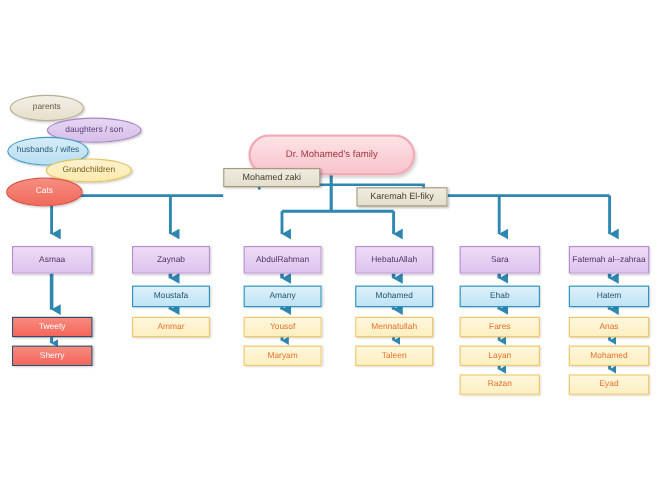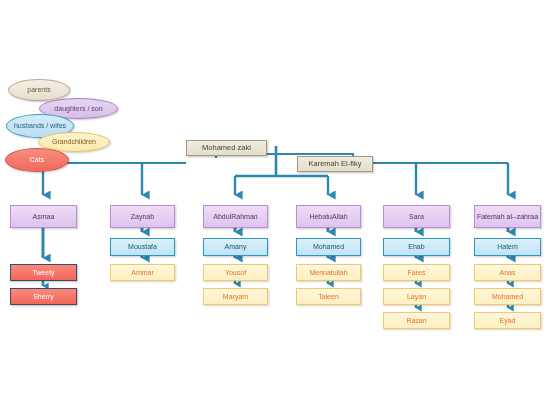--- a/index.html
+++ b/index.html
@@ -126,20 +126,23 @@
   <div class="node ell ell-husbands" style="left:6px;top:114px;width:68px;height:24px;">
     <span>husbands / wifes</span>
   </div>
   <div class="node ell ell-grand" style="left:38px;top:132px;width:72px;height:20px;">
     <span>Grandchildren</span>
   </div>
   <div class="node ell ell-cats" style="left:5px;top:148px;width:64px;height:24px;">
     <span>Cats</span>
   </div>
 
+  <div class="node title-ell" style="left:207px;top:112px;width:139px;height:34px;">
+    <span>Dr. Mohamed's family</span>
+  </div>
 
   <div class="node parent-box" style="left:186px;top:140px;width:81px;height:16px;">
     <span>Mohamed zaki</span>
   </div>
   <div class="node parent-box" style="left:297px;top:156px;width:76px;height:16px;">
     <span>Karemah El-fiky</span>
   </div>
 
   <div class="node child-box" style="left:10px;top:205px;width:67px;height:23px;">
     <span>Asmaa</span>

